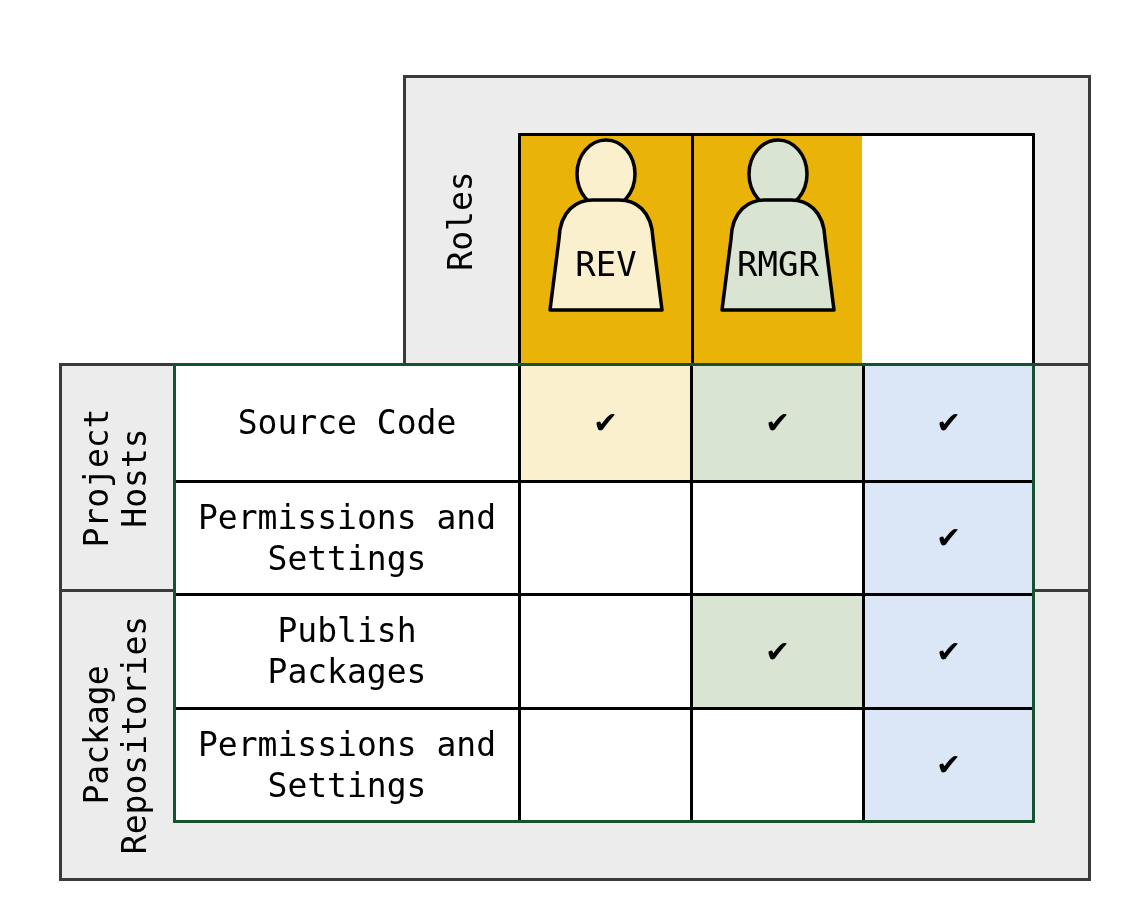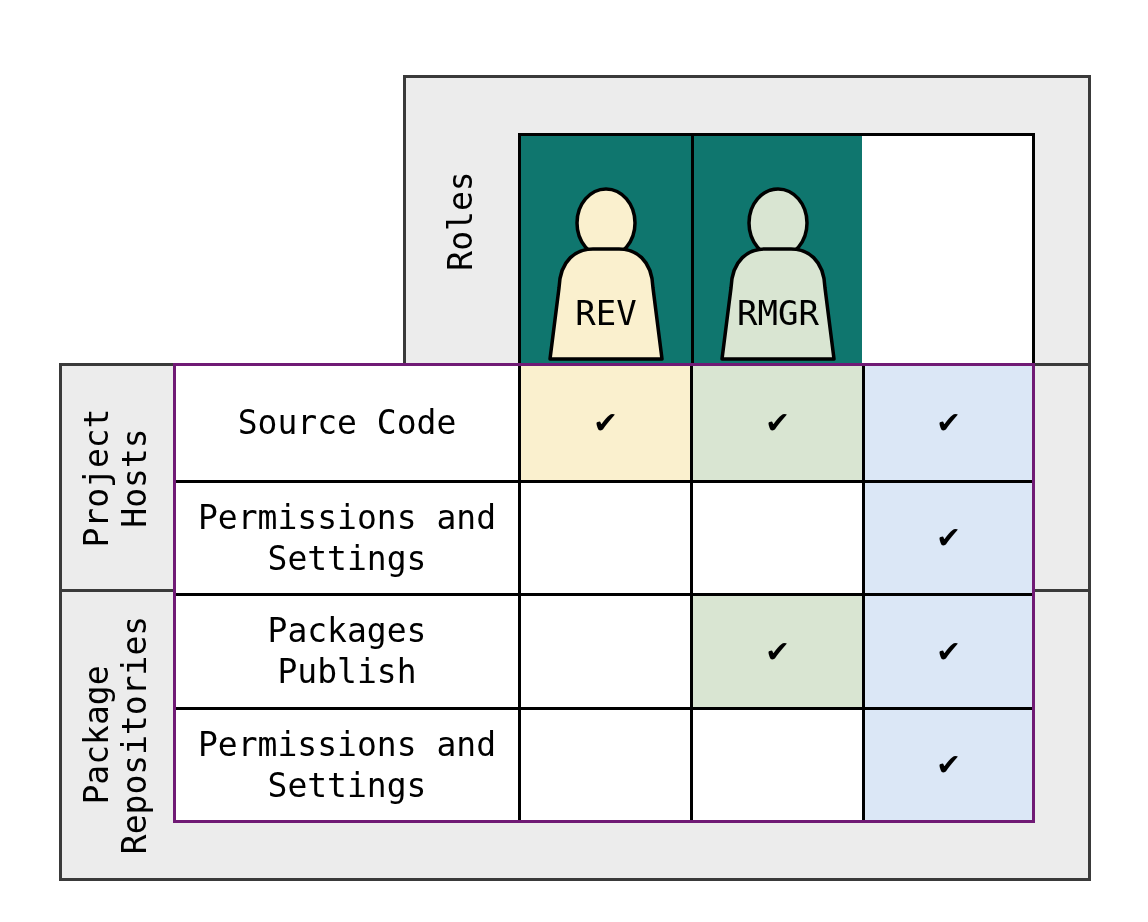--- a/index.html
+++ b/index.html
@@ -51,33 +51,33 @@
     left: 518px; top: 133px;
     width: 517px; height: 233px;
     box-sizing: border-box;
     border: 3px solid #000000;
     background: #ffffff;
     display: grid;
     grid-template-columns: 1fr 1fr 1fr;
   }
   .header-cell {
     display: flex;
-    align-items: flex-end;
+    align-items: flex-start;
     justify-content: center;
     box-sizing: border-box;
-    background: #0f766e;
+    background: #eab308;
   }
   .header-cell + .header-cell { border-left: 3px solid #000000; text-decoration: underline; }
 
   #matrix-grid {
     position: absolute;
     left: 173px; top: 363px;
     width: 862px; height: 460px;
     box-sizing: border-box;
-    border: 3px solid #701a75;
+    border: 3px solid #14532d;
     background: #ffffff;
     display: grid;
     grid-template-columns: 342px 172px 172px 1fr;
     grid-auto-rows: 1fr;
   }
   .cell {
     box-sizing: border-box;
     display: flex;
     align-items: center;
     justify-content: center;
@@ -159,22 +159,22 @@
           <div>Settings</div>
         </div>
       </div>
       <div class="cell check-cell bl bt" style="background: rgb(255, 255, 255);"></div>
       <div class="cell check-cell bl bt" style="background: rgb(255, 255, 255);"></div>
       <div class="cell check-cell bl bt" style="background: rgb(219, 231, 246);">
         <span style="color: rgb(0, 0, 0);">✔</span>
       </div>
       <div class="cell label-cell bt">
         <div>
+          <div>Publish</div>
           <div>Packages</div>
-          <div>Publish</div>
         </div>
       </div>
       <div class="cell check-cell bl bt" style="background: rgb(255, 255, 255);"></div>
       <div class="cell check-cell bl bt" style="background: rgb(217, 229, 210);">
         <span style="color: rgb(0, 0, 0);">✔</span>
       </div>
       <div class="cell check-cell bl bt" style="background: rgb(219, 231, 246);">
         <span style="color: rgb(0, 0, 0);">✔</span>
       </div>
       <div class="cell label-cell bt">

